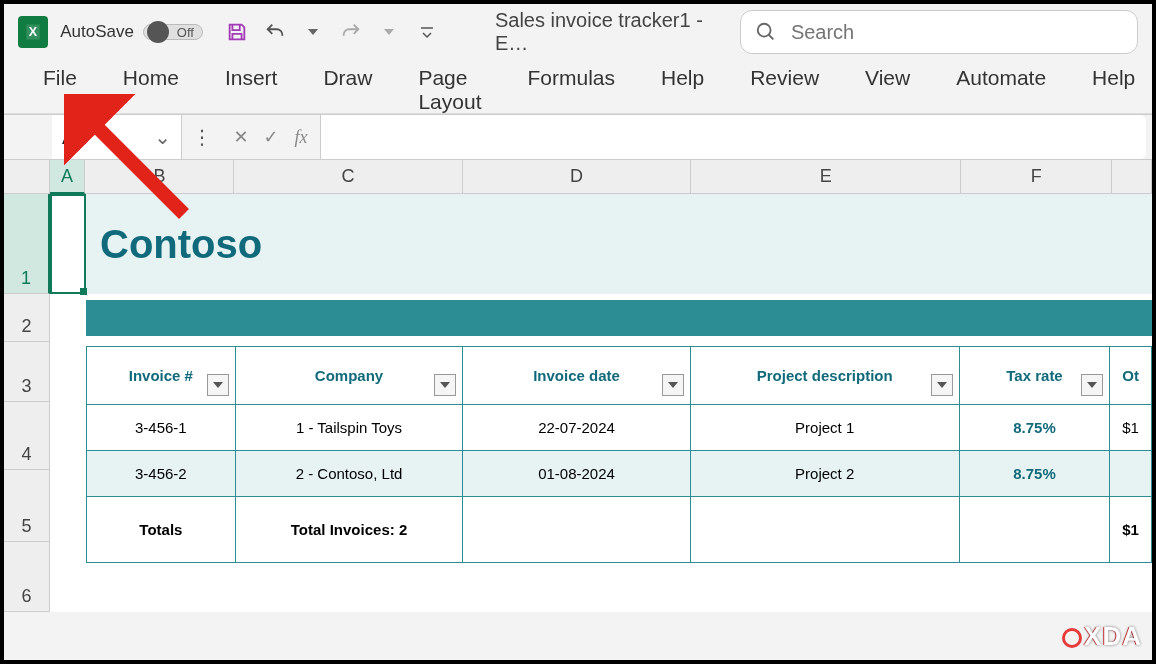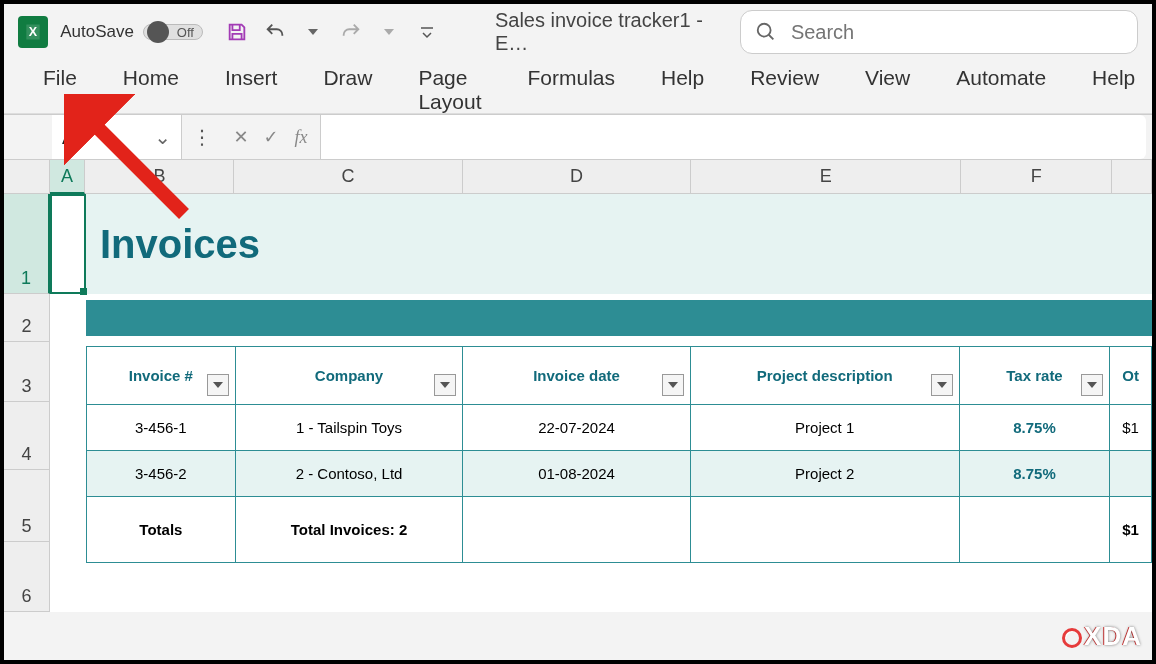--- a/index.html
+++ b/index.html
@@ -180,21 +180,21 @@
       <div class="rowhead r1 selected">1</div>
       <div class="rowhead r2">2</div>
       <div class="rowhead r3">3</div>
       <div class="rowhead r4">4</div>
       <div class="rowhead r5">5</div>
       <div class="rowhead r6">6</div>
     </div>
 
     <div class="sheet">
       <div class="title-band">
-        <h1>Invoices</h1>
+        <h1>Contoso</h1>
       </div>
       <div class="cell-a1"></div>
       <div class="teal-bar"></div>
 
       <div class="invoice-table">
         <table class="tbl">
           <colgroup>
             <col class="colIh">
               <col class="colCh">
               <col class="colDh">

